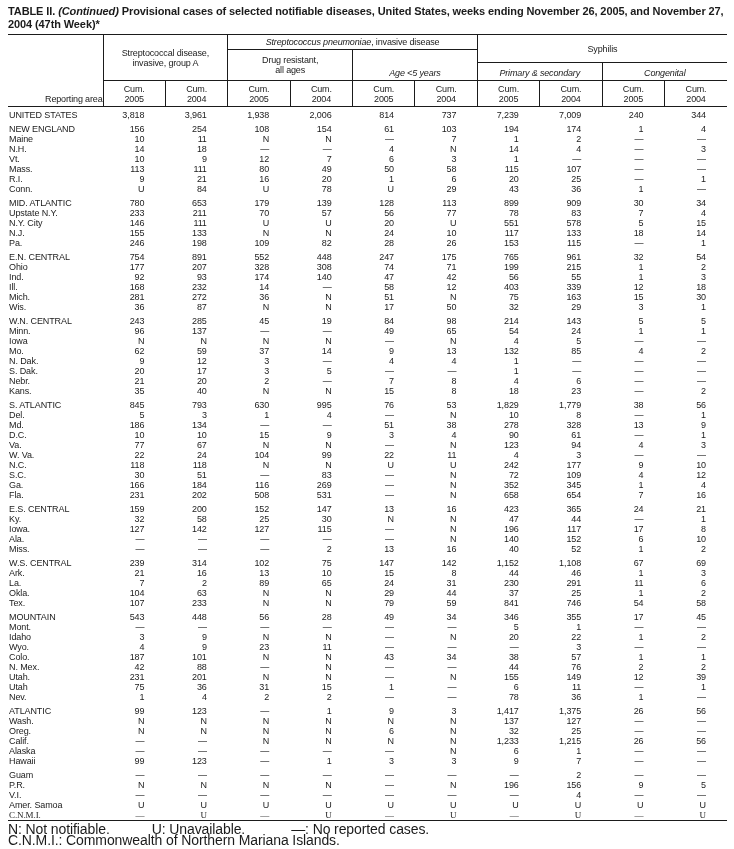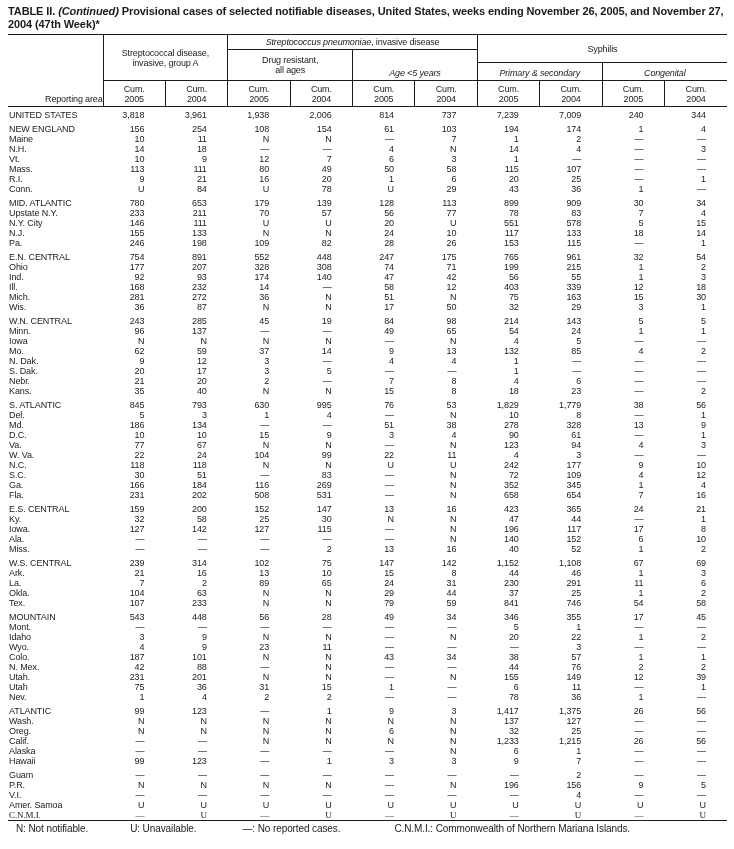--- a/index.html
+++ b/index.html
@@ -24,21 +24,21 @@
   th.g-spn .it, .g-spn .it{font-style:italic;margin-top:22px;}
   th.valign-b{vertical-align:bottom;padding-bottom:2px;font-style:italic;}
   th.cum{border-bottom:1px solid #1b1b1b;}
   tbody td{font-size:9px;line-height:10px;text-align:right;padding-right:21px;letter-spacing:-0.1px;}
   tbody th.area{font-size:9px;line-height:10px;text-align:left;padding-left:1px;white-space:nowrap;
                 letter-spacing:-0.1px;}
   tbody tr{height:10px;}
   tbody tr.sp{height:4px;} tbody tr.sp td{padding:0;height:4px;}
   tbody tr.sp-first{height:3px;} tbody tr.sp-first td{height:3px;}
   tbody tr:last-child td, tbody tr:last-child th{border-bottom:1.5px solid #1b1b1b;font-family:Liberation Serif, serif;}
-  .footnotes{margin-top:3px;font-size:10px;line-height:10.5px;letter-spacing:-0.1px;margin-left:8px;}
+  .footnotes{margin-top:3px;font-size:14px;line-height:10.5px;letter-spacing:-0.1px;}
   .fn-line1 span{display:inline-block;}
   .fn-line1 .fn1{margin-right:42px;} .fn-line1 .fn2{margin-right:46px;} .fn-line1 .fn3{margin-right:54px;}
 </style>
 </head>
 <body>
 
 <div class="page">
 
   <div class="title"><span>TABLE II.</span> <span class="it">(Continued)</span> <span>Provisional cases of selected notifiable diseases, United States, weeks ending November 26, 2005, and November 27, 2004 (47th Week)*</span></div>
 

